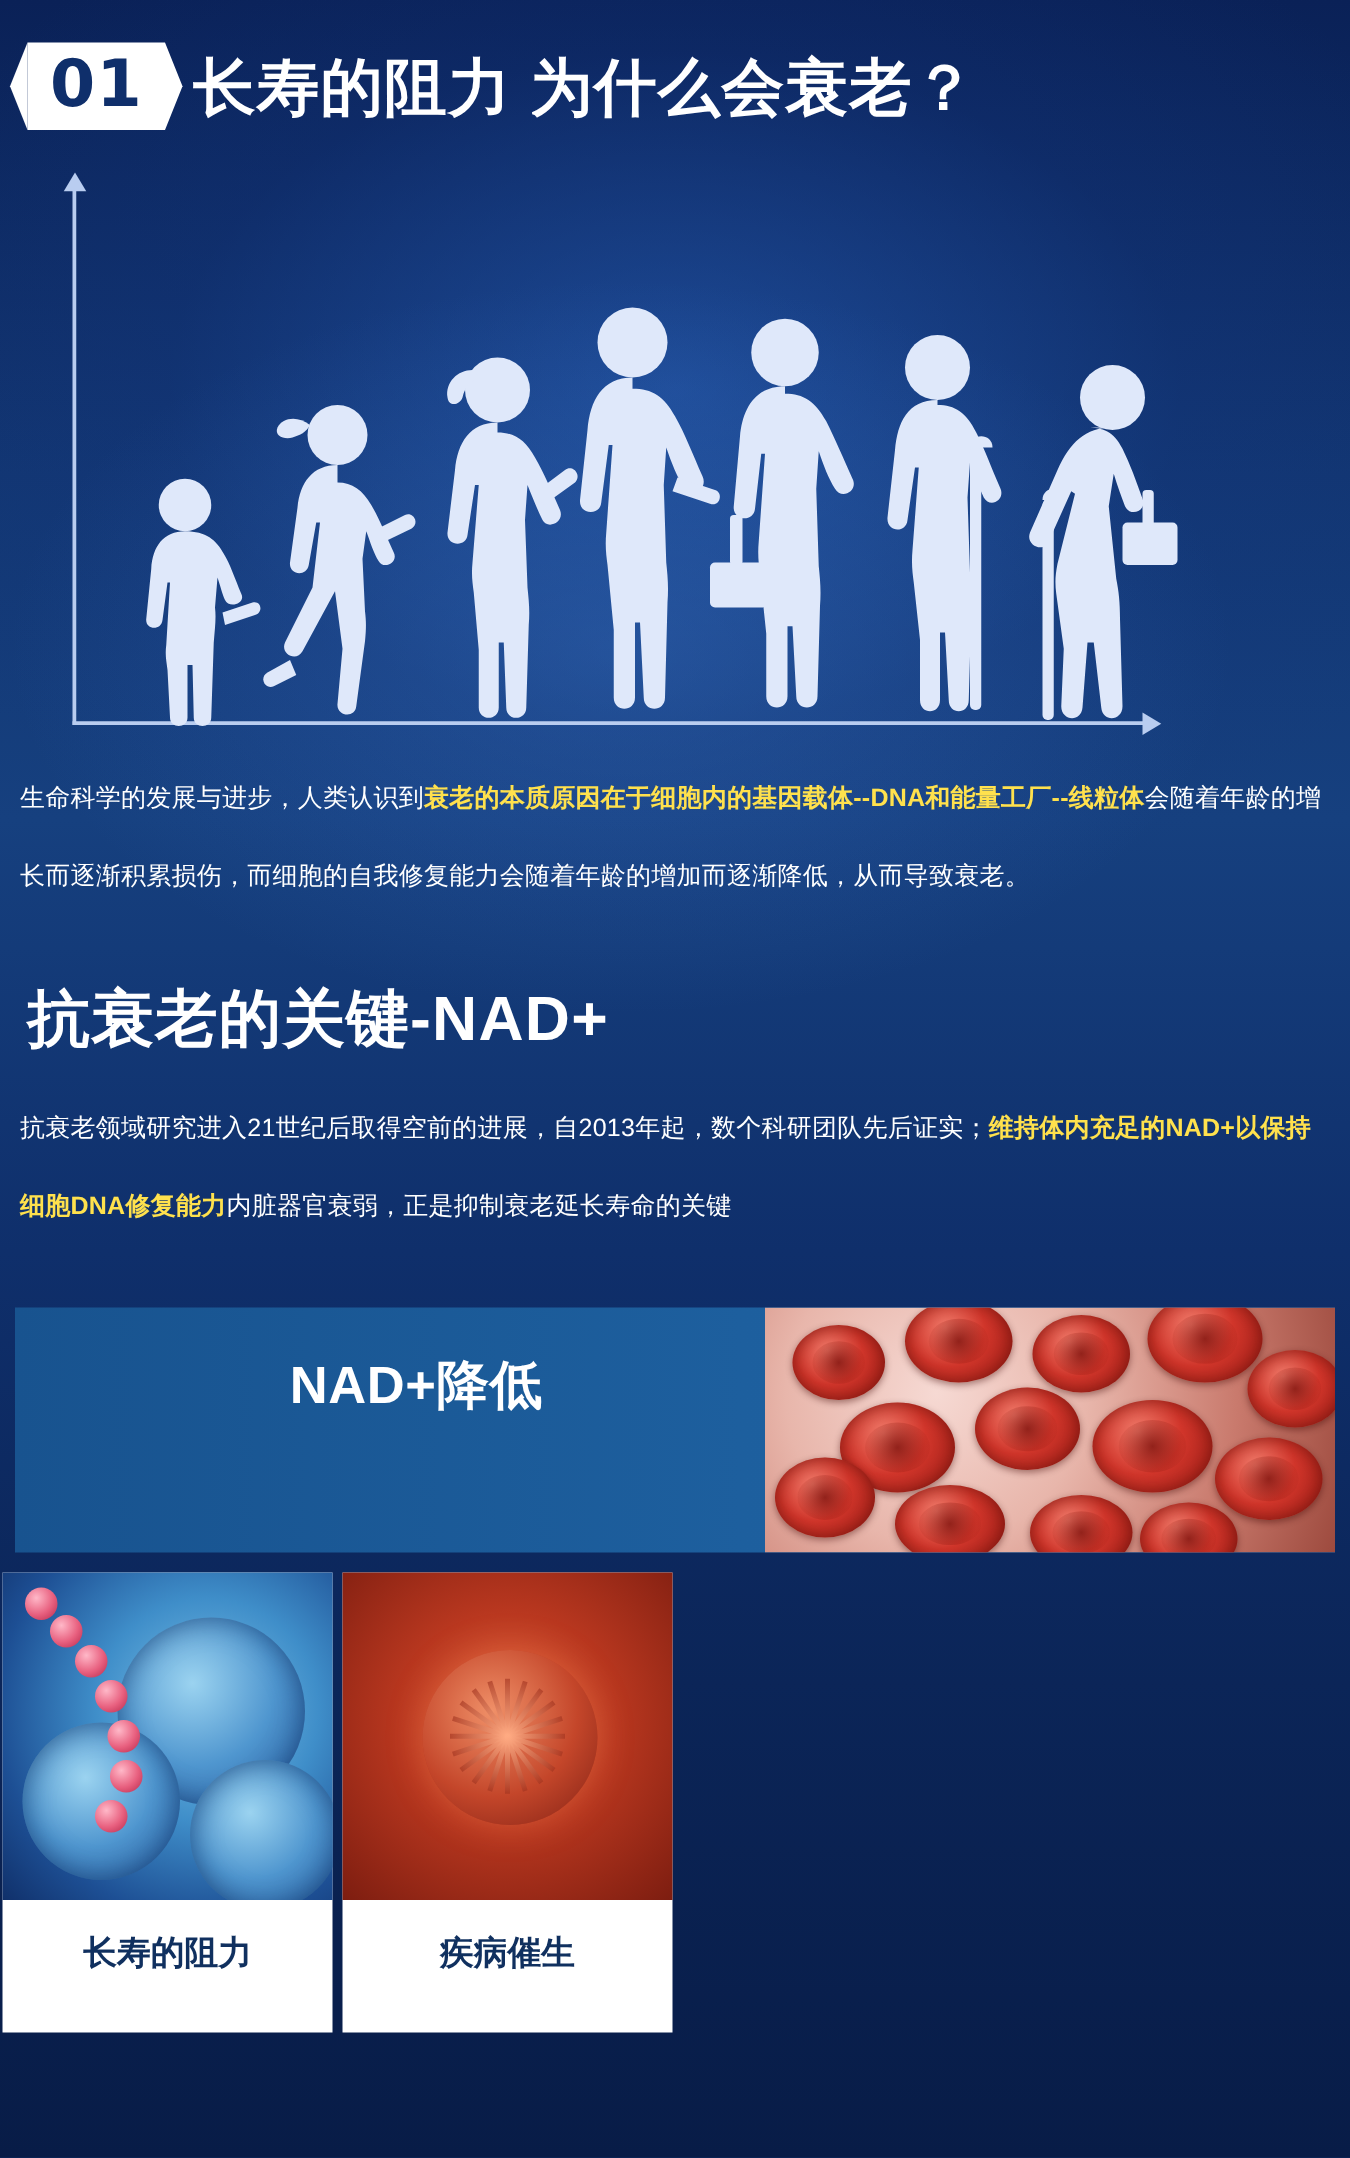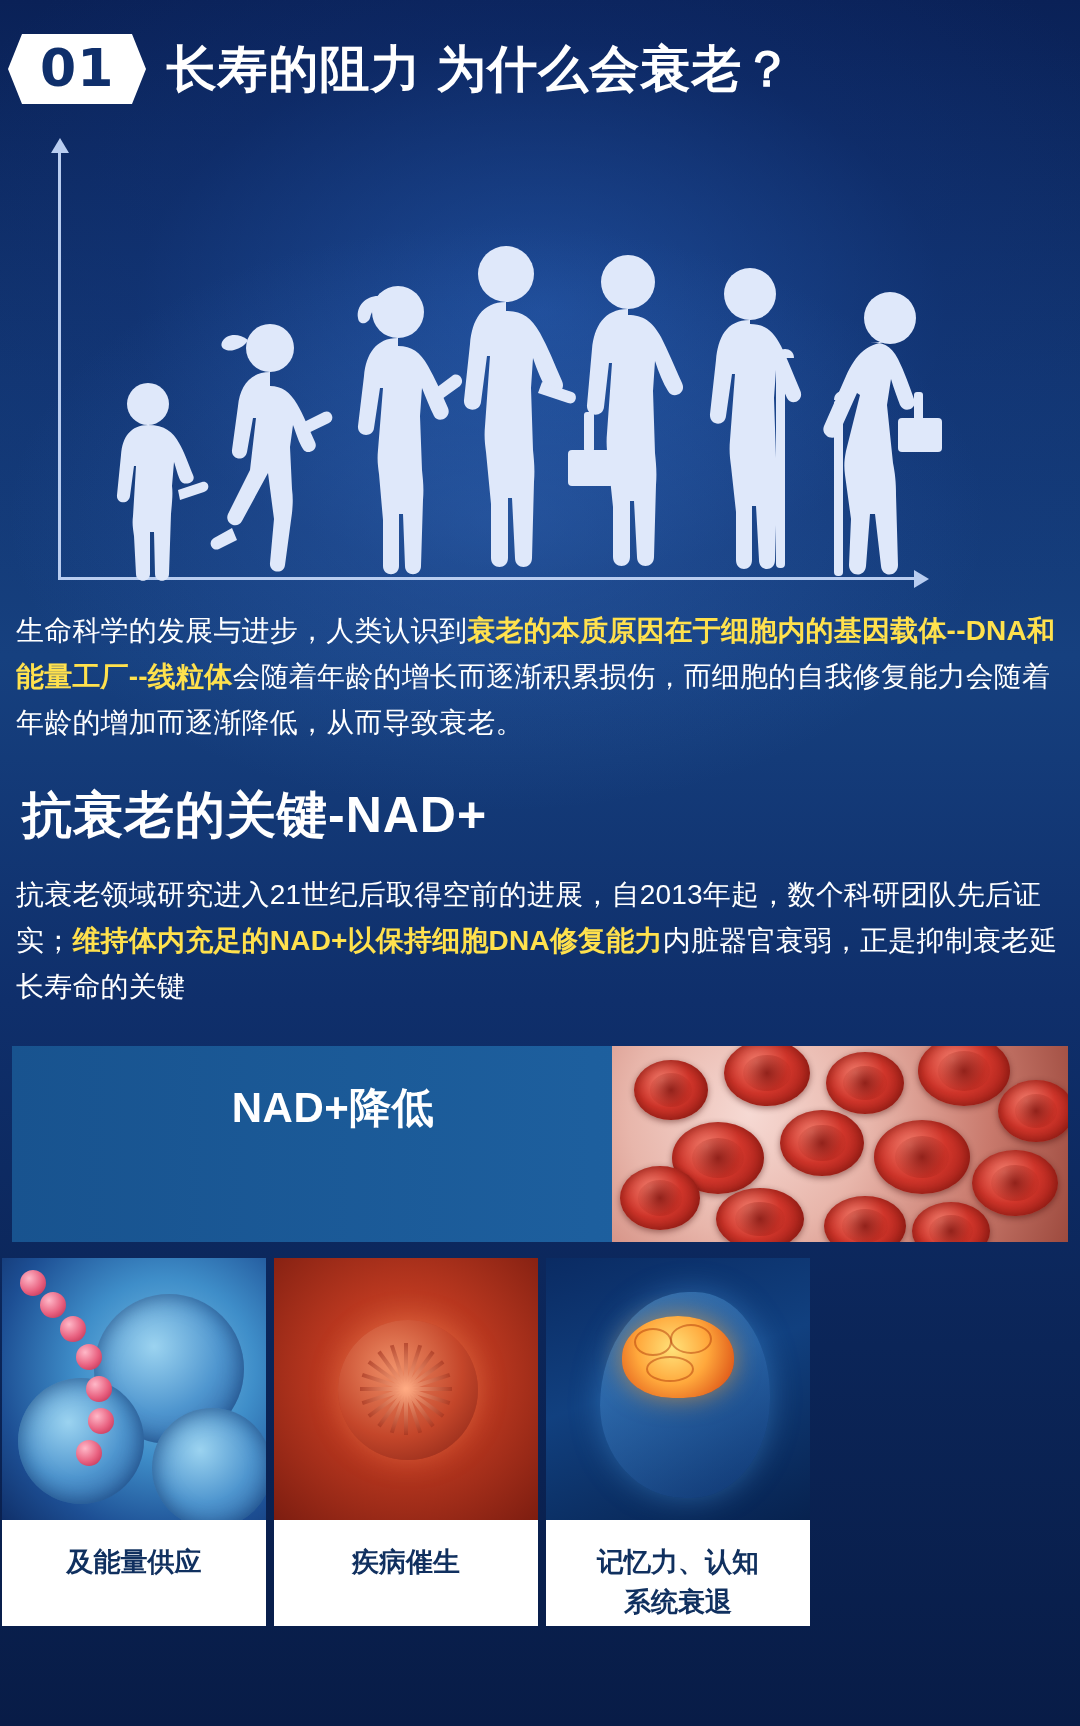--- a/index.html
+++ b/index.html
@@ -28,22 +28,22 @@
     position: absolute;
     left: 0; top: 0; right: 0; bottom: 0;
     background: radial-gradient(ellipse 700px 420px at 46% 30%, rgba(70,130,215,0.30) 0%, rgba(70,130,215,0) 70%);
     pointer-events: none;
   }
 
   
   .sec-head {
     position: absolute;
     display: flex;
-    align-items: center;
-    gap: 34px;
+    align-items: flex-end;
+    gap: 22px;
   }
   .num-badge {
     position: relative;
     background: #ffffff;
     color: #0f2f6b;
     font-weight: bold;
     font-size: 52px;
     line-height: 1;
     padding: 8px 18px 10px 18px;
     letter-spacing: 1px;
@@ -70,22 +70,22 @@
     font-size: 50px;
     font-weight: bold;
     white-space: nowrap;
     letter-spacing: 1px;
   }
 
   
   .para {
     position: absolute;
     color: #ffffff;
-    font-size: 28px;
-    line-height: 46px;
+    font-size: 20px;
+    line-height: 62px;
     letter-spacing: 0.2px;
   }
   .hl { color: #ffe14d; font-weight: bold; }
 
   
   .chart-wrap {
     position: absolute;
     left: 30px;
     top: 140px;
     width: 1020px;
@@ -427,21 +427,21 @@
         <div class="blob" style="left:16px; top:120px; width:126px; height:126px;"></div>
         <div class="blob" style="left:150px; top:150px; width:120px; height:120px;"></div>
         <div class="bead" style="left:18px; top:12px;"></div>
         <div class="bead" style="left:38px; top:34px;"></div>
         <div class="bead" style="left:58px; top:58px;"></div>
         <div class="bead" style="left:74px; top:86px;"></div>
         <div class="bead" style="left:84px; top:118px;"></div>
         <div class="bead" style="left:86px; top:150px;"></div>
         <div class="bead" style="left:74px; top:182px;"></div>
       </div>
-      <div class="thumb-cap">及能量供应</div>
+      <div class="thumb-cap">长寿的阻力</div>
     </div>
 
 
     <div class="thumb">
       <div class="thumb-img img-virus">
         <div class="core"></div>
         <div class="spike" style="transform: translate(-50%,0) rotate(0deg);"></div>
         <div class="spike" style="transform: translate(-50%,0) rotate(18deg);"></div>
         <div class="spike" style="transform: translate(-50%,0) rotate(36deg);"></div>
         <div class="spike" style="transform: translate(-50%,0) rotate(54deg);"></div>
@@ -458,27 +458,16 @@
         <div class="spike" style="transform: translate(-50%,0) rotate(252deg);"></div>
         <div class="spike" style="transform: translate(-50%,0) rotate(270deg);"></div>
         <div class="spike" style="transform: translate(-50%,0) rotate(288deg);"></div>
         <div class="spike" style="transform: translate(-50%,0) rotate(306deg);"></div>
         <div class="spike" style="transform: translate(-50%,0) rotate(324deg);"></div>
         <div class="spike" style="transform: translate(-50%,0) rotate(342deg);"></div>
       </div>
       <div class="thumb-cap">疾病催生</div>
     </div>
 
-    <div class="thumb">
-      <div class="thumb-img img-brain">
-        <div class="head"></div>
-        <div class="brain"></div>
-        <div class="gyrus" style="left:88px; top:70px; width:34px; height:24px;"></div>
-        <div class="gyrus" style="left:124px; top:66px; width:38px; height:26px;"></div>
-        <div class="gyrus" style="left:100px; top:98px; width:44px; height:22px;"></div>
-      </div>
-      <div class="thumb-cap" style="white-space:pre-line;">记忆力、认知
-系统衰退</div>
-    </div>
 
   </div>
 
 </div>
 
 </body></html>

